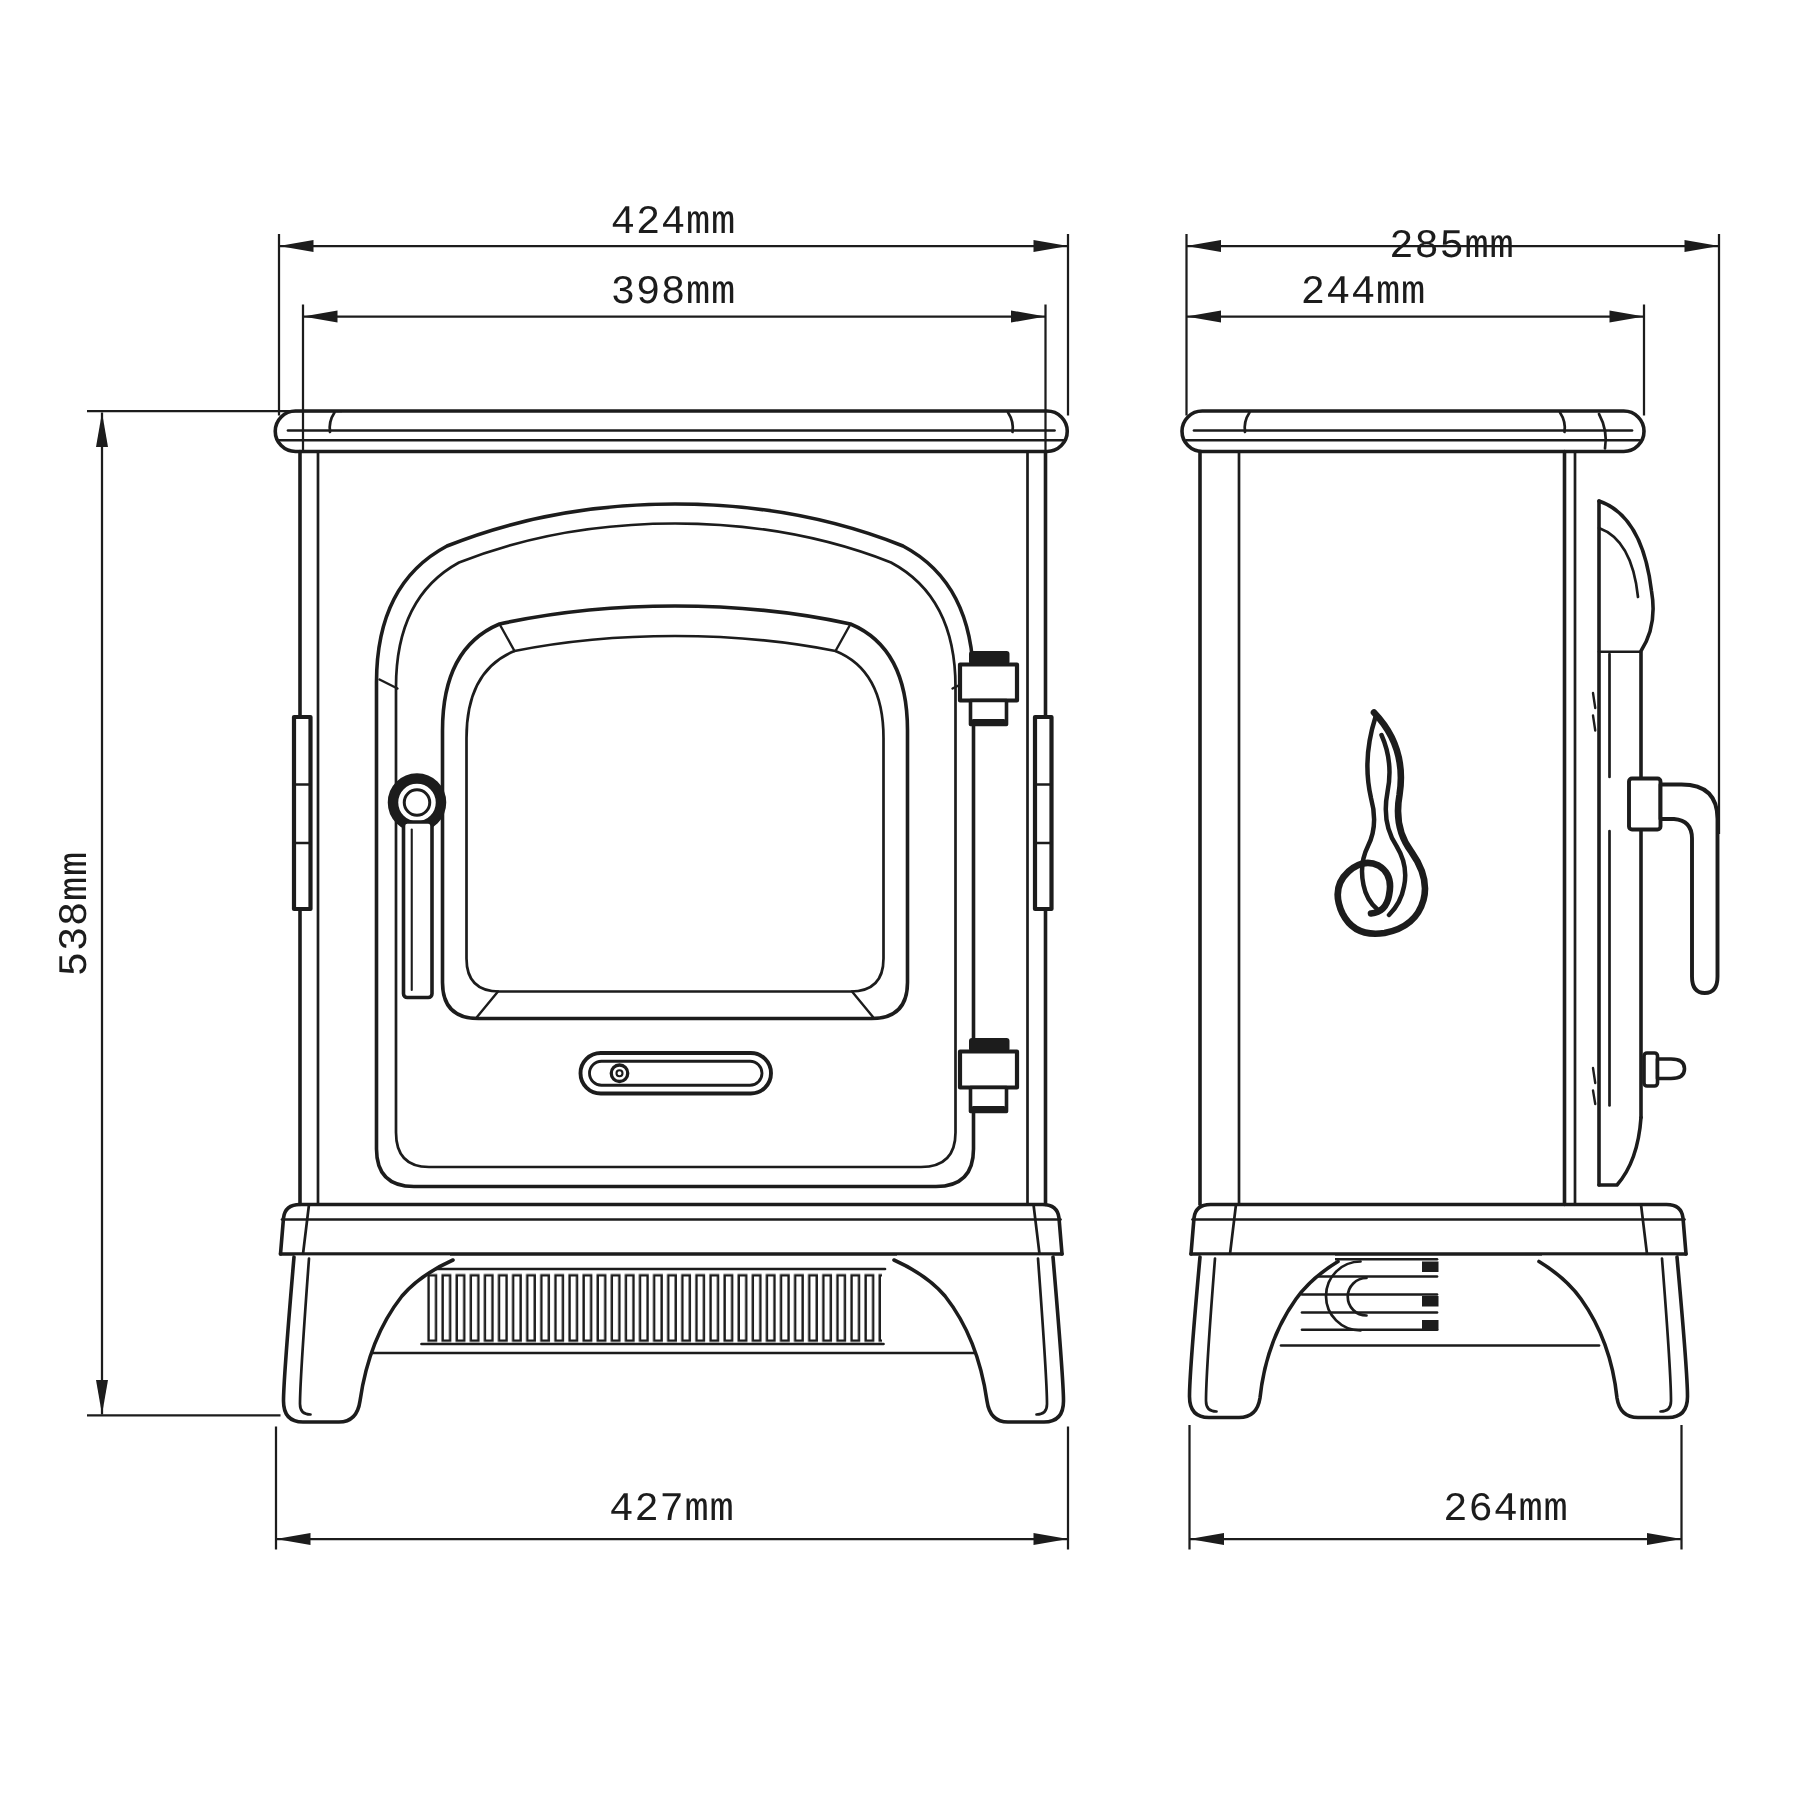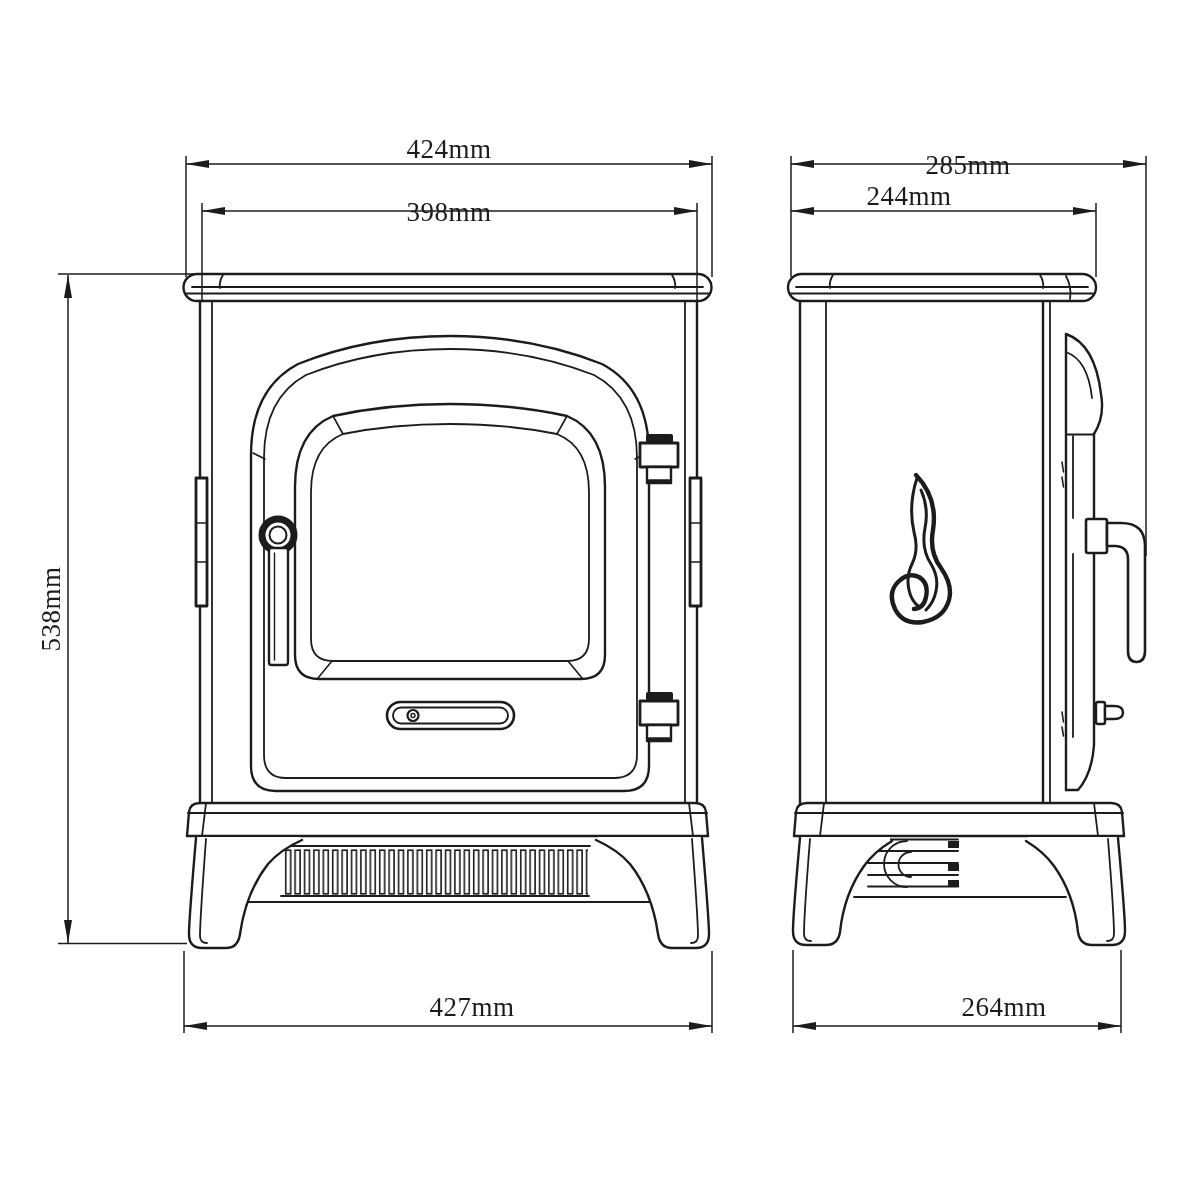--- a/index.html
+++ b/index.html
@@ -1,21 +1,21 @@
 <!DOCTYPE html>
 <html><head>
 <meta charset="utf-8">
 <style>
   html,body{margin:0;padding:0;background:#ffffff;}
   .canvas{
     position:relative;
     width:1200px;height:1200px;
     background:#ffffff;
     overflow:hidden;
-    font-family:Liberation Serif, serif;
+    font-family:Liberation Mono, monospace;
   }
   .canvas svg{position:absolute;left:0;top:0;}
   .dim-label{
     position:absolute;
     transform:translate(-50%,-50%);
     font-size:27px;
     color:#1c1c1c;
     white-space:nowrap;
     letter-spacing:0.5px;
   }
@@ -249,25 +249,25 @@
       <polygon points="791,211 814,207 814,215"></polygon>
       <polygon points="1096,211 1073,207 1073,215"></polygon>
       <polygon points="793,1026 816,1022 816,1030"></polygon>
       <polygon points="1121,1026 1098,1022 1098,1030"></polygon>
     </g>
   </g>
 </svg>
 
 <div class="dim-label" style="left:449px;top:149px">424mm</div>
 
-<div class="dim-label" style="left:449px;top:212px">398mm</div>
+<div class="dim-label" style="left:449px;top:196px">398mm</div>
 
 <div class="dim-label vertical" style="left:51px;top:609px">538mm</div>
 
-<div class="dim-label" style="left:472px;top:1007px">427mm</div>
+<div class="dim-label" style="left:448px;top:1007px">427mm</div>
 
 <div class="dim-label" style="left:968px;top:165px">285mm</div>
 
 <div class="dim-label" style="left:909px;top:196px">244mm</div>
 
 <div class="dim-label" style="left:1004px;top:1007px">264mm</div>
 
 </div>
 
 </body></html>

